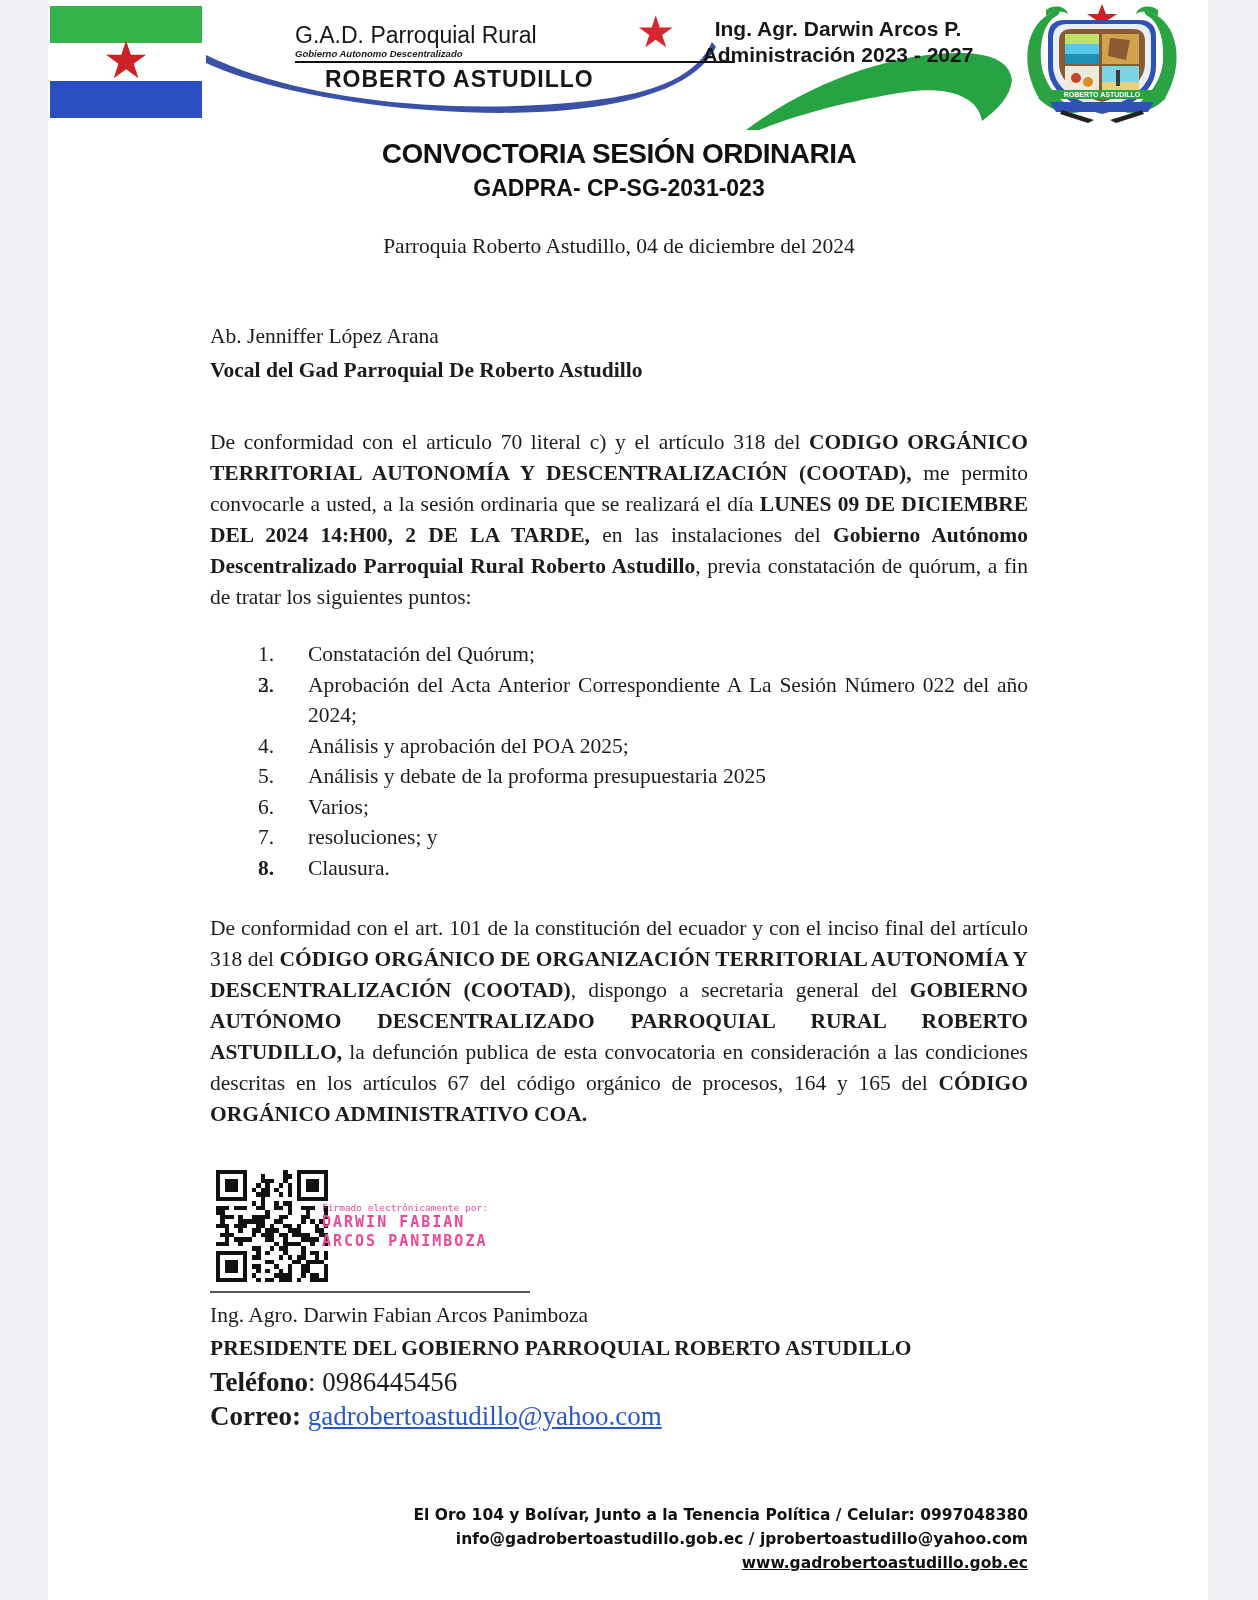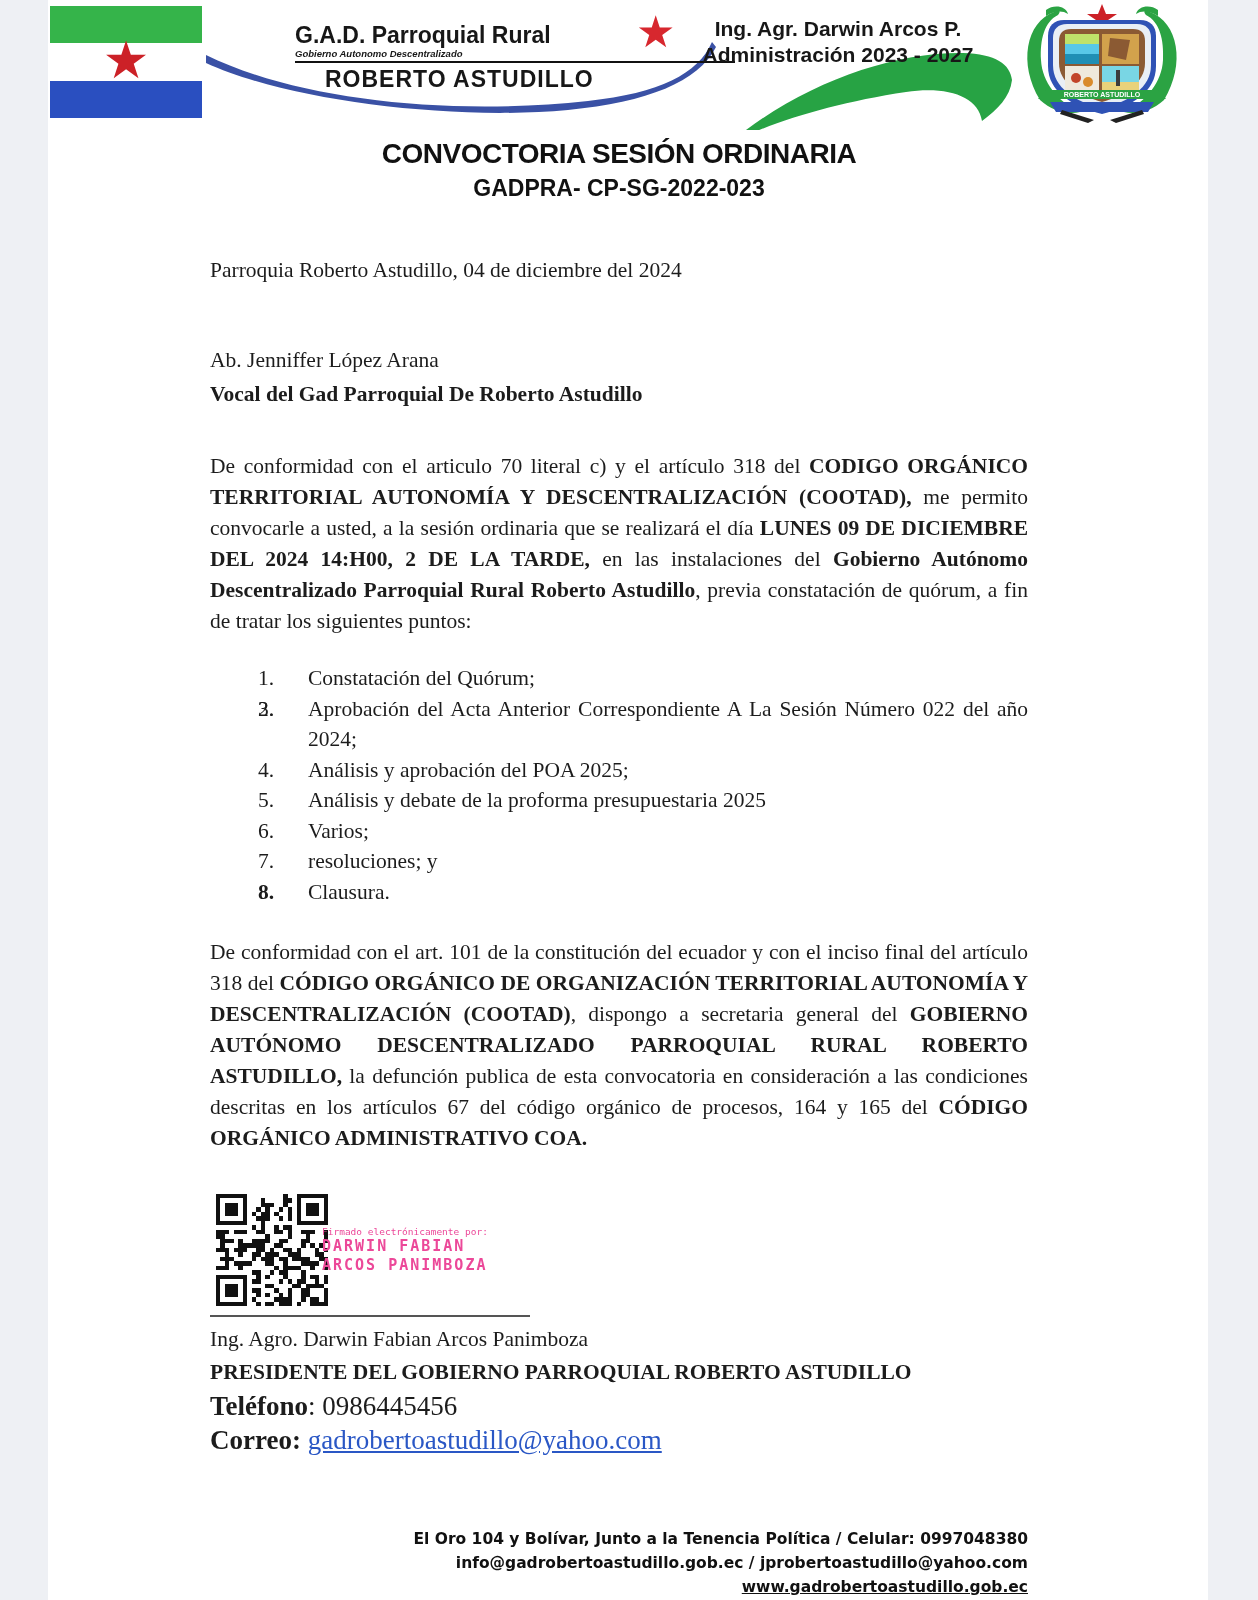--- a/index.html
+++ b/index.html
@@ -21,21 +21,21 @@
   }
   .flag .stripe{flex:1;}
   .flag-star{
     position:absolute;left:0;right:0;top:24px;text-align:center;
     font-size:52px;line-height:60px;font-family:"DejaVu Sans",sans-serif;
   }
   .org-block{
     position:absolute;left:247px;top:22px;width:470px;
     font-family:"Liberation Sans",sans-serif;color:#171717;
   }
-  .org-line1{font-size:23px;font-weight:bold;letter-spacing:0px;}
+  .org-line1{font-size:23px;font-weight:normal;letter-spacing:0px;}
   .org-line2{
     font-size:9.5px;font-weight:bold;font-style:italic;margin-top:-1px;
     border-bottom:2.5px solid #111;padding-bottom:2px;width:440px;
   }
   .org-line3{font-size:23px;font-weight:bold;margin-top:3px;margin-left:30px;letter-spacing:1px;}
   .admin-block{
     position:absolute;left:640px;top:16px;width:300px;text-align:center;
     font-family:"Liberation Sans",sans-serif;font-weight:bold;font-size:21px;
     color:#171717;line-height:26px;
   }
@@ -50,21 +50,21 @@
   .doc-title{
     margin-top:10px;text-align:center;
     font-family:"Liberation Sans",sans-serif;font-weight:bold;
     font-size:28px;letter-spacing:-0.5px;color:#111;
   }
   .doc-subtitle{
     margin-top:5px;text-align:center;
     font-family:"Liberation Sans",sans-serif;font-weight:bold;
     font-size:23px;color:#111;
   }
-  .dateline{margin-top:56px;text-align:left;font-size:21.5px;}
+  .dateline{margin-top:32px;text-align:center;font-size:21.5px;}
   
   .recipient{margin-top:60px;font-size:21.5px;line-height:34px;}
   .recipient .role{font-weight:bold;}
   .para{margin-top:40px;font-size:21.5px;line-height:31px;text-align:justify;}
   .para .b{font-weight:bold;}
   .agenda{margin-top:26px;font-size:21.5px;}
   .agenda-item{position:relative;padding-left:98px;line-height:30.5px;text-align:justify;}
   .agenda-item .num{position:absolute;left:48px;width:34px;text-align:left;}
   .agenda-item.boldnum .num{font-weight:bold;}
   .para2{margin-top:30px;}
@@ -151,21 +151,21 @@
 
       <polygon points="40,100 144,100 138,110 46,110" fill="#2f52b5"></polygon>
       <polygon points="52,108 84,118 78,121 50,112" fill="#222222"></polygon>
       <polygon points="132,108 100,118 106,121 134,112" fill="#222222"></polygon>
     </svg>
   </div>
 
   <div class="content">
 
     <div class="doc-title">CONVOCTORIA SESIÓN ORDINARIA</div>
-    <div class="doc-subtitle">GADPRA- CP-SG-2022-023</div>
+    <div class="doc-subtitle">GADPRA- CP-SG-2031-023</div>
 
     <div class="dateline">Parroquia Roberto Astudillo, 04 de diciembre del 2024</div>
 
     <div class="recipient">
       <div>Ab. Jenniffer López Arana</div>
       <div class="role">Vocal del Gad Parroquial De Roberto Astudillo</div>
     </div>
 
     <div class="para"><span>De conformidad con el articulo 70 literal c) y el artículo 318 del </span><span class="b">CODIGO ORGÁNICO TERRITORIAL AUTONOMÍA Y DESCENTRALIZACIÓN (COOTAD),</span><span> me permito convocarle a usted, a la sesión ordinaria que se realizará el día </span><span class="b">LUNES 09 DE DICIEMBRE DEL 2024 14:H00, 2 DE LA TARDE,</span><span> en las instalaciones del </span><span class="b">Gobierno Autónomo Descentralizado Parroquial Rural Roberto Astudillo</span><span>, previa constatación de quórum, a fin de tratar los siguientes puntos:</span></div>
 

